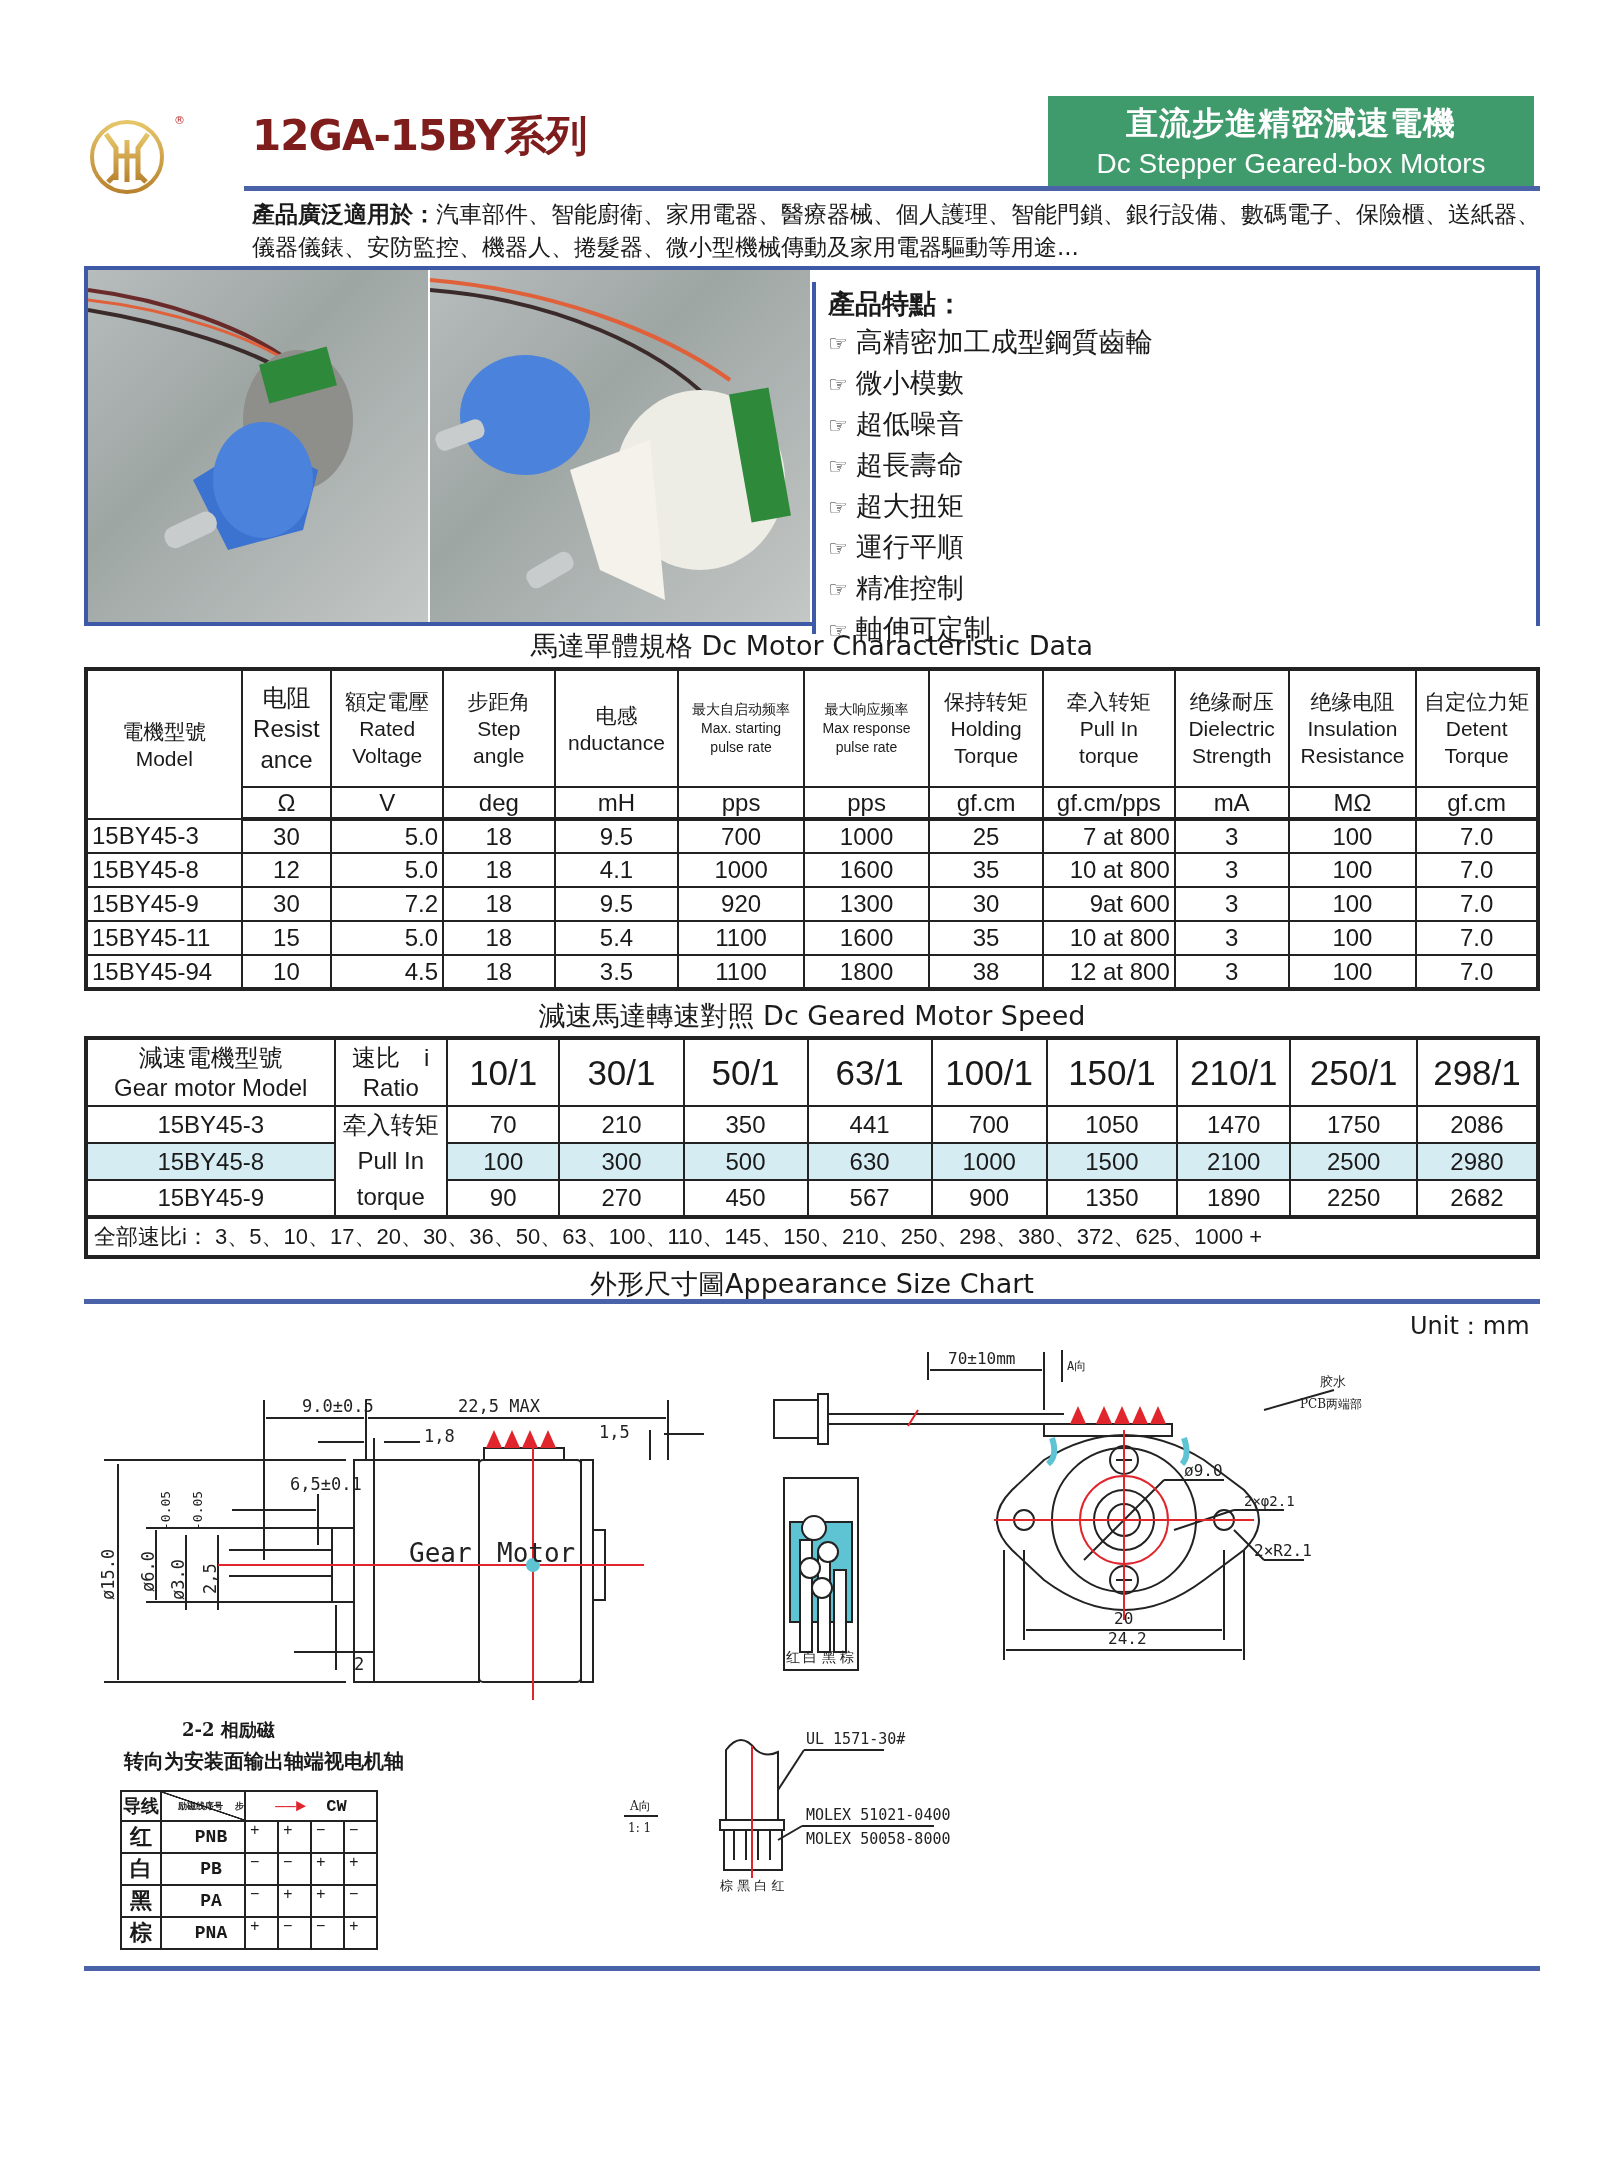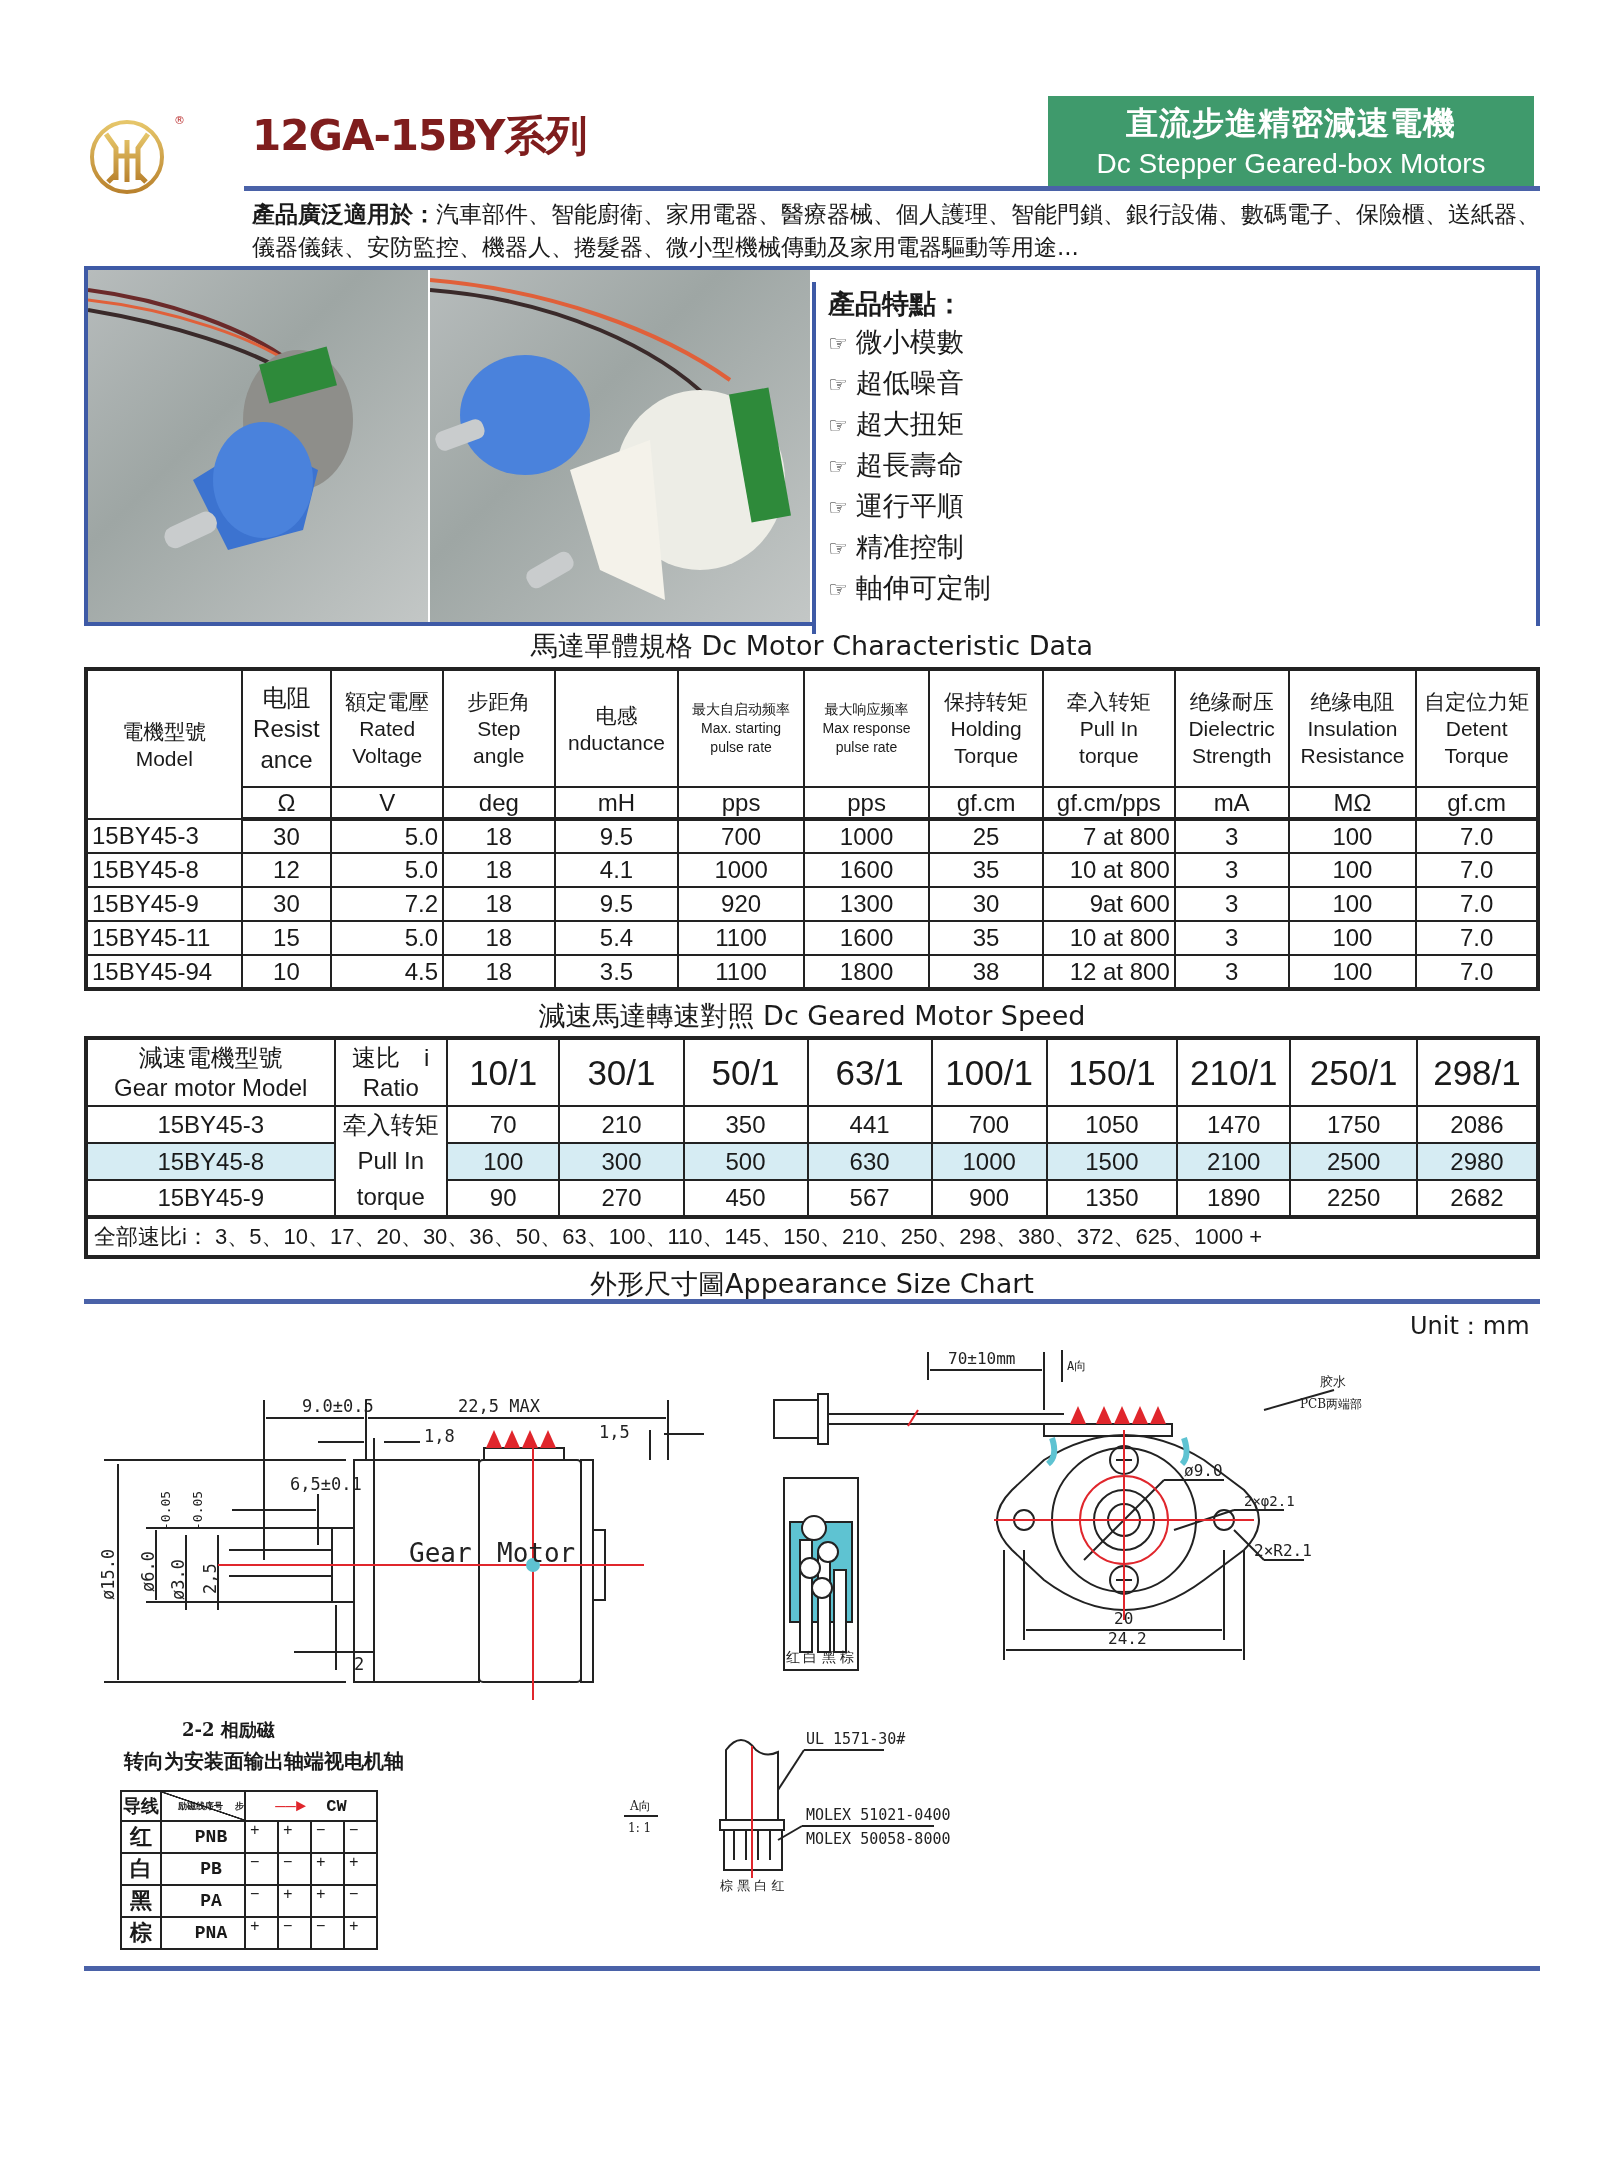--- a/index.html
+++ b/index.html
@@ -113,24 +113,25 @@
       <ellipse cx="95" cy="145" rx="65" ry="60" fill="#4a82dc"></ellipse>
       <rect x="5" y="155" width="50" height="20" rx="8" fill="#c9cccd" transform="rotate(-20 30 165)"></rect>
       <ellipse cx="270" cy="210" rx="85" ry="90" fill="#ededE6"></ellipse>
       <path d="M140 200 L220 170 L235 330 L170 300 Z" fill="#f4f2ea"></path>
       <rect x="310" y="120" width="40" height="130" fill="#2e8a3a" transform="rotate(-10 330 185)"></rect>
       <rect x="95" y="290" width="50" height="20" rx="8" fill="#c9cccd" transform="rotate(-30 120 300)"></rect>
     </svg>
   </div>
   <div class="features">
     <div class="h">產品特點：</div>
+    <div class="item"><span class="hand">☞</span><span>高精密加工成型鋼質齒輪</span></div>
     <div class="item"><span class="hand">☞</span><span>微小模數</span></div>
     <div class="item"><span class="hand">☞</span><span>超低噪音</span></div>
+    <div class="item"><span class="hand">☞</span><span>超長壽命</span></div>
     <div class="item"><span class="hand">☞</span><span>超大扭矩</span></div>
-    <div class="item"><span class="hand">☞</span><span>超長壽命</span></div>
     <div class="item"><span class="hand">☞</span><span>運行平順</span></div>
     <div class="item"><span class="hand">☞</span><span>精准控制</span></div>
     <div class="item"><span class="hand">☞</span><span>軸伸可定制</span></div>
   </div>
 </div>
 
 <div class="abs caption" style="top:628px;">馬達單體規格 Dc Motor Characteristic Data</div>
 <table class="abs t1">
   <colgroup>
     <col style="width:156px">

